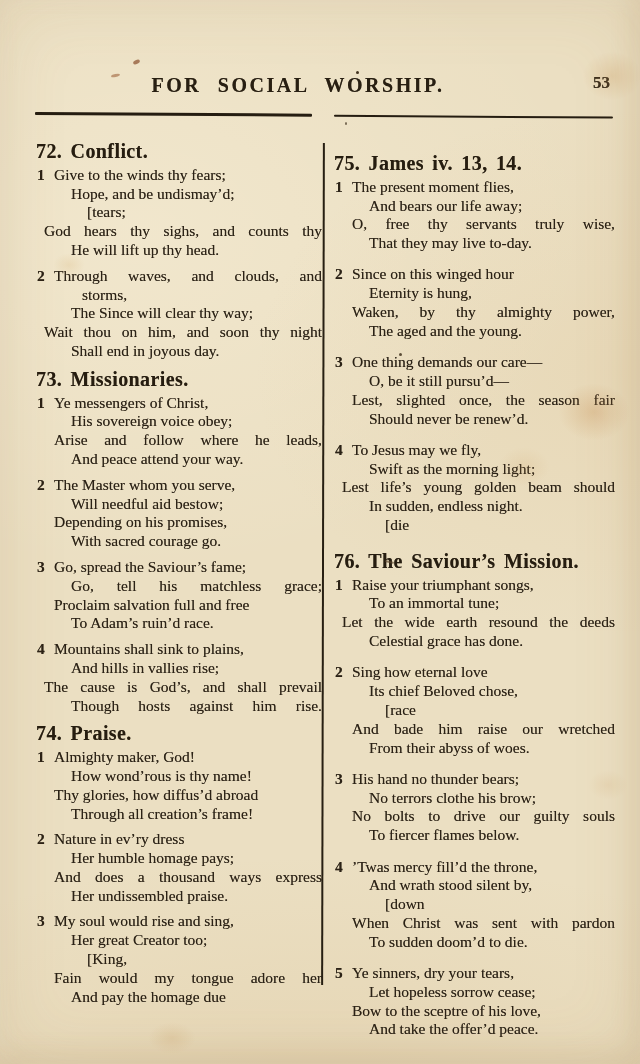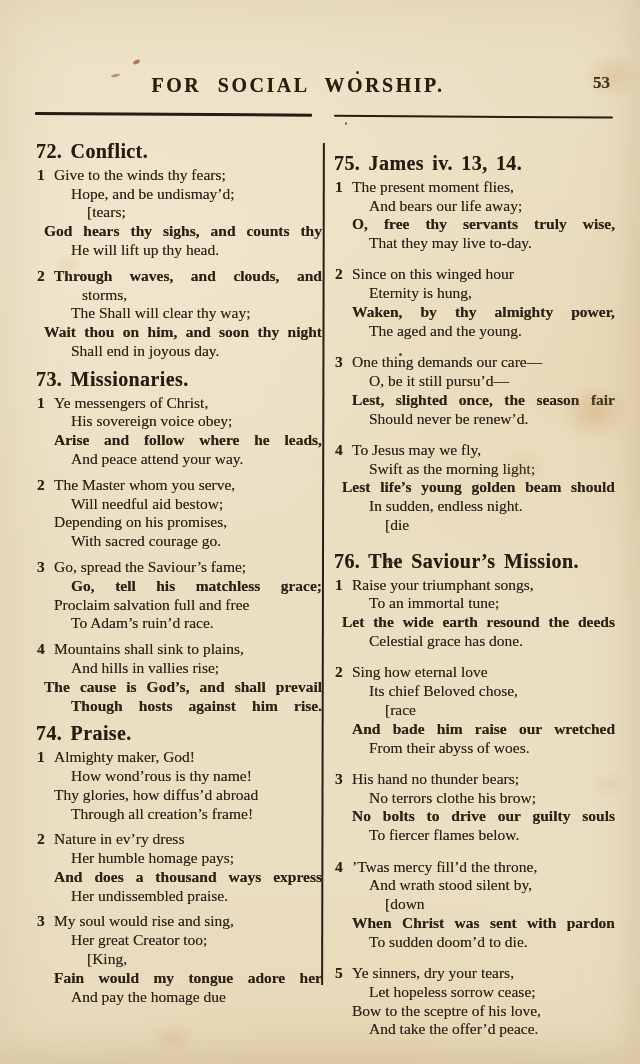--- a/index.html
+++ b/index.html
@@ -59,21 +59,21 @@
   .column .hymn-heading:first-child{margin-top:0;}
   #col-right .hymn-heading{margin-top:17px;}
   #col-right .hymn-heading:first-child{margin-top:12px;}
   .verse{position:relative;padding-left:18px;margin-bottom:7px;}
   #col-right .verse{margin-bottom:12.5px;}
   .vnum{position:absolute;left:1px;top:0;font-weight:bold;}
   .line{white-space:nowrap;}
   .line.in{margin-left:17px;flex-direction:column;}
   .line.out{margin-left:-10px;}
   .line.deep{margin-left:28px;}
-  .line.j{white-space:normal;text-align:justify;text-align-last:justify;font-weight:bold;}
+  .line.j{white-space:normal;text-align:justify;text-align-last:justify;}
   .catchline{display:flex;justify-content:space-between;}
   .catchline span:last-child{margin-left:16px;}
   
   .stain{position:absolute;border-radius:50%;pointer-events:none;}
   .s1{left:558px;top:383px;width:72px;height:58px;background:radial-gradient(ellipse at center, rgba(200,148,88,.33), rgba(200,148,88,0) 70%);}
   .s2{left:498px;top:447px;width:52px;height:40px;background:radial-gradient(ellipse at center, rgba(205,160,100,.17), rgba(205,160,100,0) 70%);}
   .s3{left:583px;top:52px;width:58px;height:48px;background:radial-gradient(ellipse at center, rgba(205,158,98,.28), rgba(205,158,98,0) 72%);}
   .s4{left:148px;top:1022px;width:48px;height:32px;background:radial-gradient(ellipse at center, rgba(200,155,95,.20), rgba(200,155,95,0) 70%);}
   .s5{left:53px;top:253px;width:32px;height:24px;background:radial-gradient(ellipse at center, rgba(210,170,105,.20), rgba(210,170,105,0) 70%);}
   .s6{left:588px;top:770px;width:40px;height:30px;background:radial-gradient(ellipse at center, rgba(205,160,100,.15), rgba(205,160,100,0) 70%);}
@@ -109,21 +109,21 @@
           <span>Hope, and be undismay’d;</span>
           <span>[tears;</span>
         </div>
         <div class="line out j">God hears thy sighs, and counts thy</div>
         <div class="line in">He will lift up thy head.</div>
       </div>
       <div class="verse">
         <span class="vnum">2</span>
         <div class="line n j">Through waves, and clouds, and</div>
         <div class="line deep">storms,</div>
-        <div class="line in">The Shall will clear thy way;</div>
+        <div class="line in">The Since will clear thy way;</div>
         <div class="line out j">Wait thou on him, and soon thy night</div>
         <div class="line in">Shall end in joyous day.</div>
       </div>
       <div class="hymn-heading">73. Missionaries.</div>
       <div class="verse">
         <span class="vnum">1</span>
         <div class="line n">Ye messengers of Christ,</div>
         <div class="line in">His sovereign voice obey;</div>
         <div class="line n j">Arise and follow where he leads,</div>
         <div class="line in">And peace attend your way.</div>

